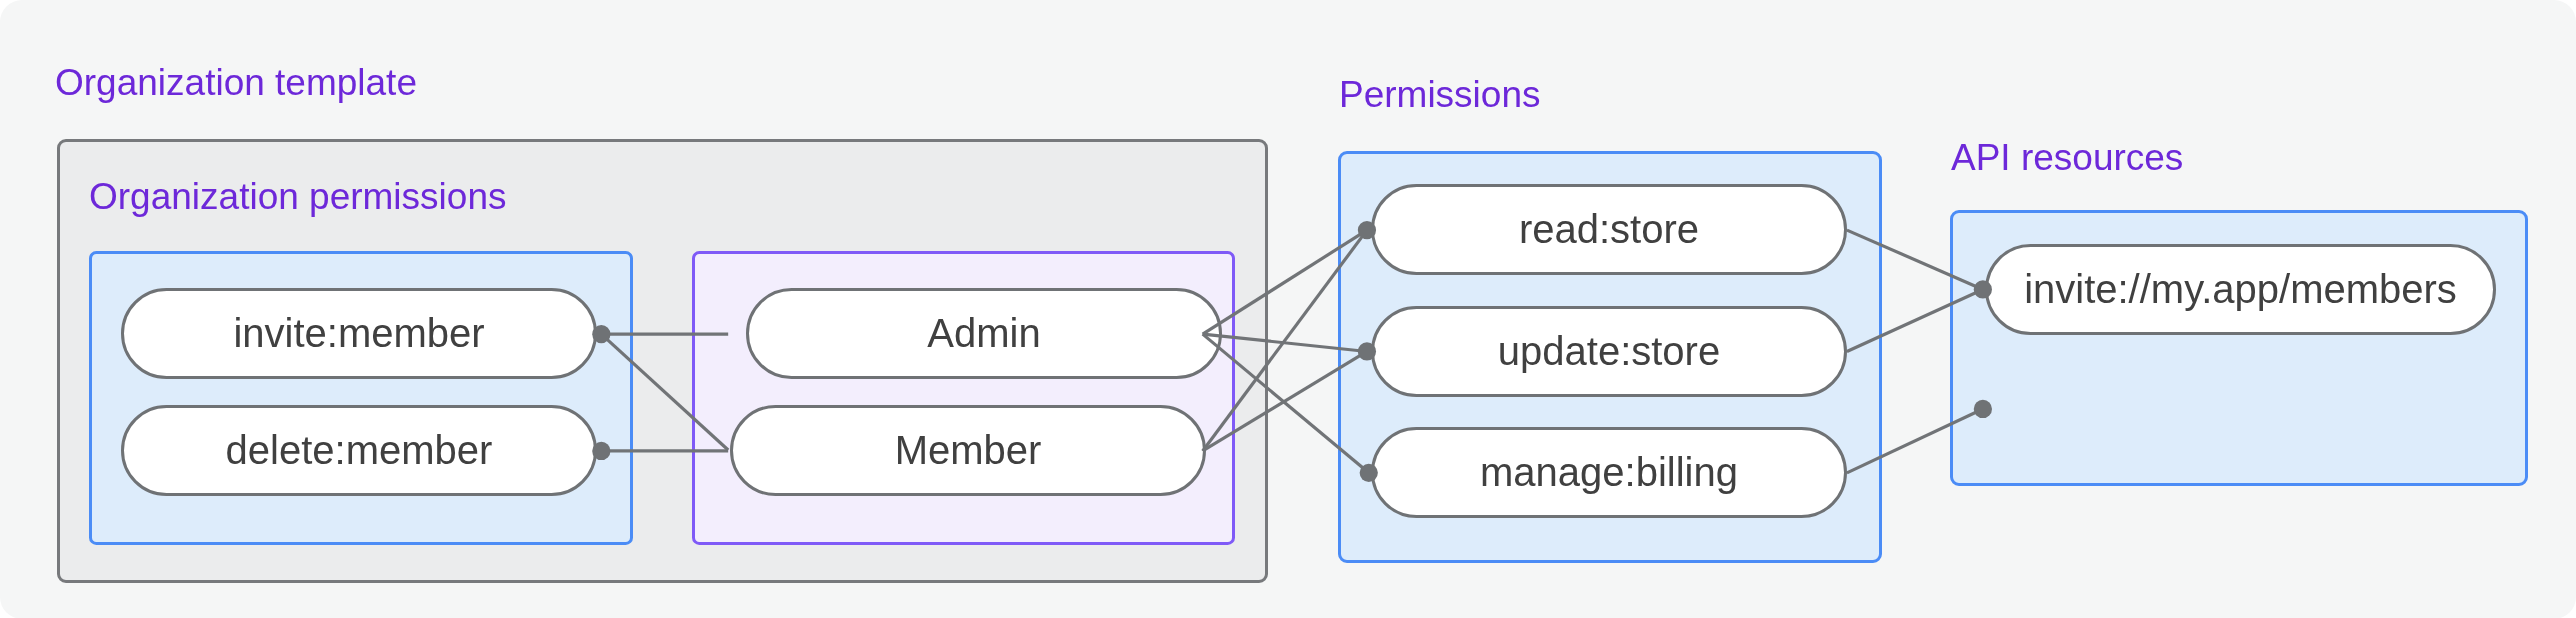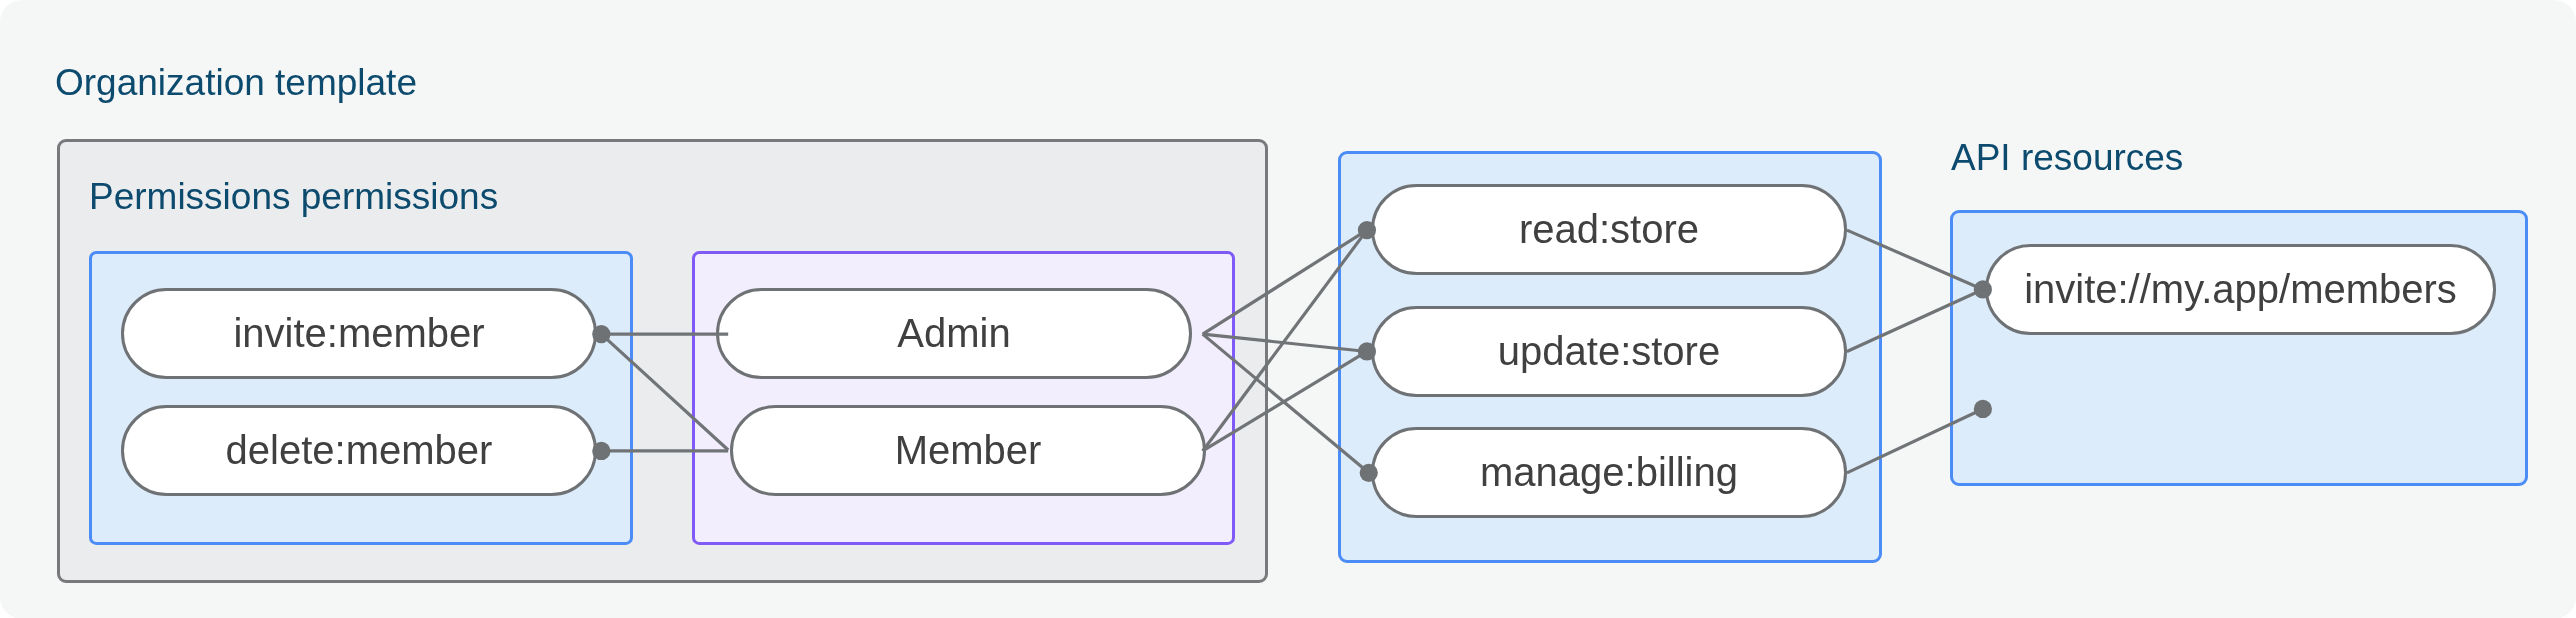--- a/index.html
+++ b/index.html
@@ -10,21 +10,21 @@
     border-radius:22px;
     overflow:hidden;
     font-family:"Liberation Sans", sans-serif;
     color:#1e2124;
   }
   .heading{
     position:absolute;
     font-size:37px;
     line-height:1;
     white-space:nowrap;
-    color:#0c4a6e;
+    color:#6d28d9;
   }
   .h-template{left:55px;top:64px;}
   .h-orgperm{left:89px;top:178px;}
   .h-orgroles{left:692px;top:178px;}
   .h-perm{left:1339px;top:76px;}
   .h-api{left:1951px;top:139px;text-align:center;}
   .box{
     position:absolute;
     box-sizing:border-box;
     border-radius:9px;
@@ -57,21 +57,21 @@
     border:3.2px solid #6f7275;
     border-radius:55px;
     display:flex;align-items:center;justify-content:center;
     font-size:40px;
     white-space:nowrap;
     color:#404040;
     z-index:3;
   }
   .p-invite {left:121px; top:288px; width:476px;}
   .p-delete {left:121px; top:405px; width:476px;}
-  .p-admin  {left:716px; top:288px; width:476px;}
+  .p-admin  {left:746px; top:288px; width:476px;}
   .p-member {left:730px; top:405px; width:476px;}
   .p-read   {left:1371px;top:184px; width:476px;}
   .p-update {left:1371px;top:306px; width:476px;}
   .p-manage {left:1371px;top:427px; width:476px;}
   .p-members{left:1985px;top:244px; width:511px;}
   .p-billing{left:1985px;top:363px; width:511px;}
   .edges{
     position:absolute;left:0;top:0;width:2576px;height:619px;
     z-index:4;pointer-events:none;
   }
@@ -83,21 +83,22 @@
 
 <div class="stage">
 
   <div class="box box-gray"></div>
   <div class="box box-blue1"></div>
   <div class="box box-purple"></div>
   <div class="box box-perm"></div>
   <div class="box box-api"></div>
 
   <div class="heading h-template">Organization template</div>
-  <div class="heading h-orgperm">Permissions permissions</div>
+  <div class="heading h-orgperm">Organization permissions</div>
+  <div class="heading h-perm">Permissions</div>
   <div class="heading h-api">API resources</div>
 
   <svg class="edges" viewBox="0 0 2823 678" xmlns="http://www.w3.org/2000/svg">
     <line x1="659" y1="366" x2="798" y2="366"></line>
     <line x1="659" y1="366" x2="798" y2="493"></line>
     <line x1="659" y1="494" x2="798" y2="494"></line>
     <line x1="1318" y1="366" x2="1498" y2="252"></line>
     <line x1="1318" y1="366" x2="1498" y2="385"></line>
     <line x1="1318" y1="366" x2="1500" y2="518"></line>
     <line x1="1318" y1="494" x2="1498" y2="252"></line>

